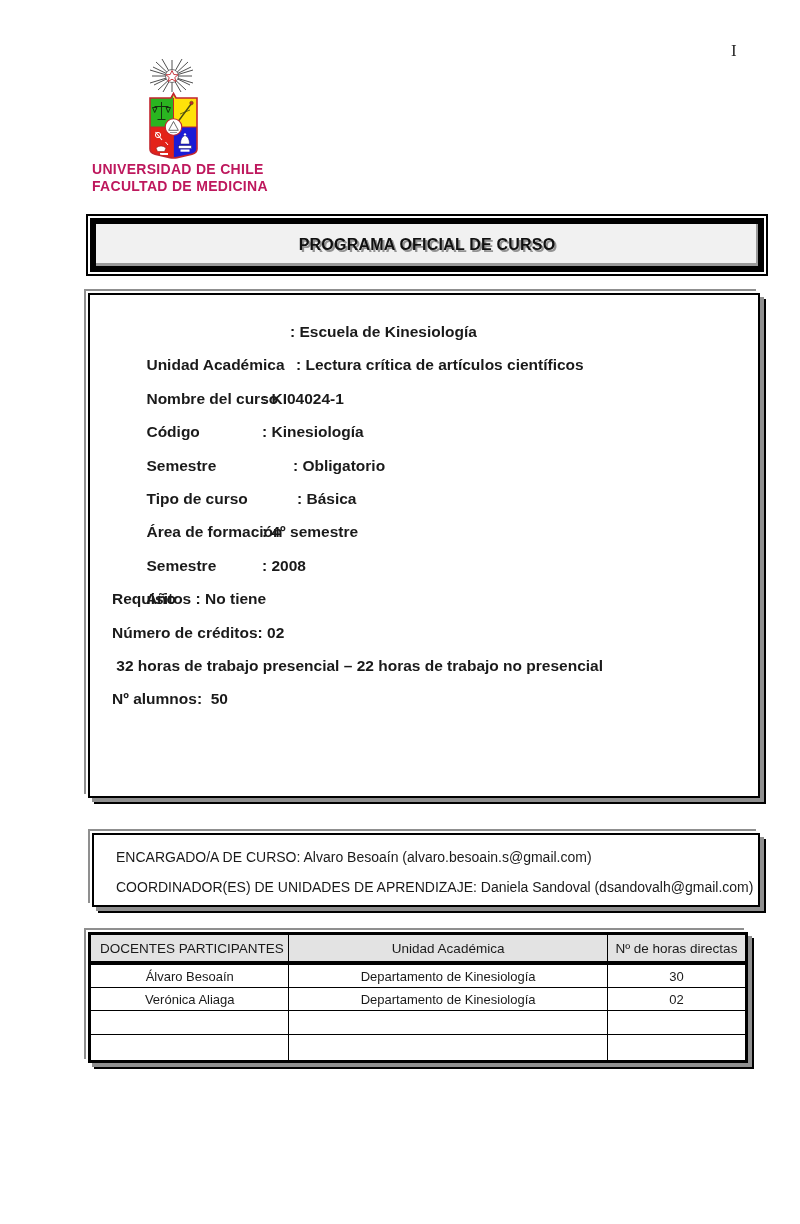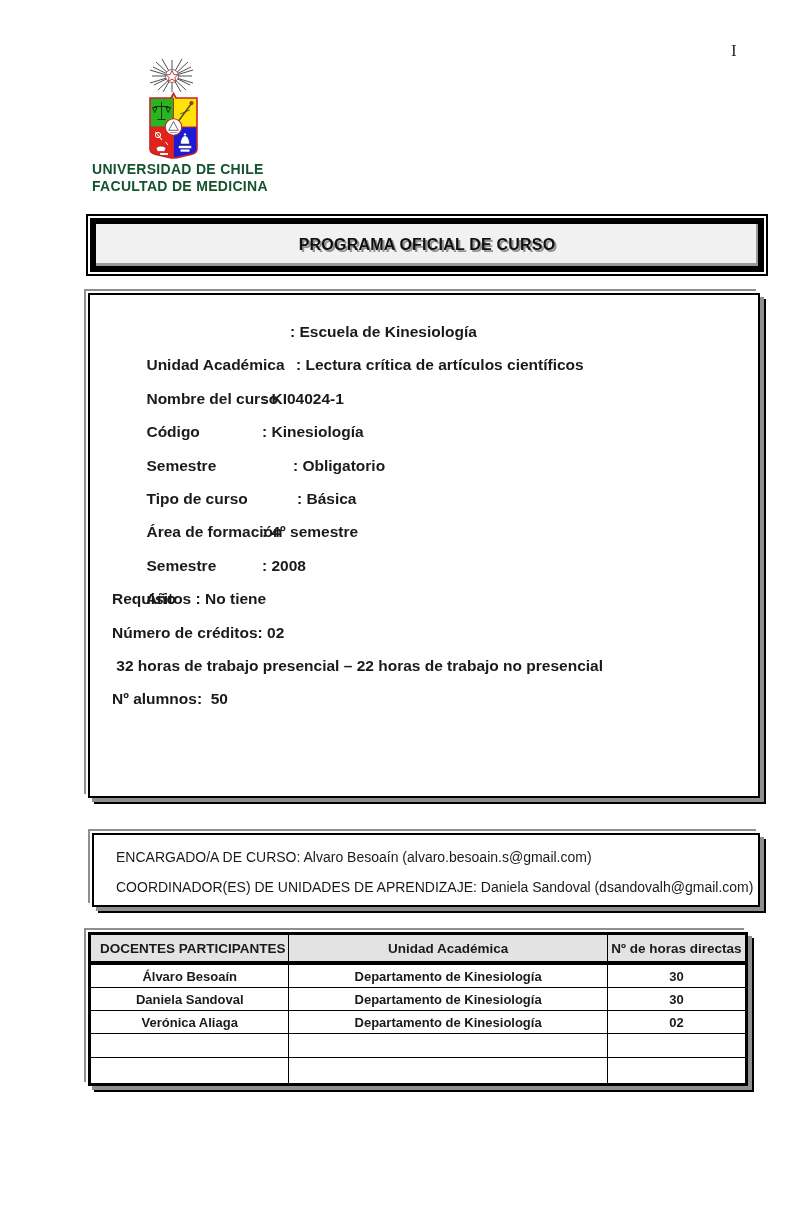--- a/index.html
+++ b/index.html
@@ -9,21 +9,21 @@
   }
   
   .corner-num {
     position:absolute; left:731px; top:41px;
     font-family:"Liberation Serif", serif; font-size:17px; color:#2b2b2b;
   }
   
   .crest { position:absolute; left:140px; top:58px; }
   .org-block {
     position:absolute; left:92px; top:161px;
-    font-size:14px; font-weight:bold; color:#14532d; line-height:17px; letter-spacing:0.3px;
+    font-size:14px; font-weight:bold; color:#be185d; line-height:17px; letter-spacing:0.3px;
   }
   
   .title-box {
     position:absolute; left:90px; top:218px; width:662px; height:42px;
     background:#f1f1f1; border:6px solid #000;
     box-shadow: 0 0 0 2px #fff, 0 0 0 4px #000, inset -2px -3px 0 #9a9a9a;
     text-align:center;
   }
   .title-box .t {
     font-size:16px; font-weight:bold; line-height:41px; letter-spacing:0.2px; color:#111;
@@ -48,21 +48,21 @@
   .fline:nth-of-type(8) .val { left:150px; }
   .cline { height:33.4px; line-height:33.4px; white-space:pre; }
   
   .staff-box { left:92px; top:833px; width:664px; height:70px; }
   .staff-box .content { padding:7px 8px 0 22px; font-size:14px; font-weight:normal; }
   .staff-box .sline { line-height:30px; white-space:pre; }
   
   .table-wrap { left:88px; top:932px; width:656px; }
   table.docentes { border-collapse:collapse; width:100%; table-layout:fixed; }
   table.docentes th, table.docentes td {
-    border:1.5px solid #000; font-weight:bold; text-align:center; overflow:hidden;
+    border:1.5px solid #000; font-weight:normal; text-align:center; overflow:hidden;
   }
   table.docentes th {
     background:#e3e3e3; font-size:13.5px; height:24px; border-bottom:4px solid #000;
   }
   table.docentes th:first-child { text-align:left; padding-left:9px; }
   table.docentes td { font-size:13px; height:20px; background:#fff; }
   tr.empty-row td { height:21px; }
   tr.empty-row:last-child td { height:23px; }
   .col-docente { width:30.3%; }
   .col-unidad  { width:48.6%; }
@@ -215,25 +215,20 @@
           <th>Nº de horas directas</th>
         </tr>
       </thead>
       <tbody>
         <tr>
           <td>Álvaro Besoaín</td>
           <td>Departamento de Kinesiología</td>
           <td>30</td>
         </tr>
         <tr>
-          <td>Daniela Sandoval</td>
-          <td>Departamento de Kinesiología</td>
-          <td>30</td>
-        </tr>
-        <tr>
           <td>Verónica Aliaga</td>
           <td>Departamento de Kinesiología</td>
           <td>02</td>
         </tr>
         <tr class="empty-row">
           <td></td>
           <td></td>
           <td></td>
         </tr>
         <tr class="empty-row">

